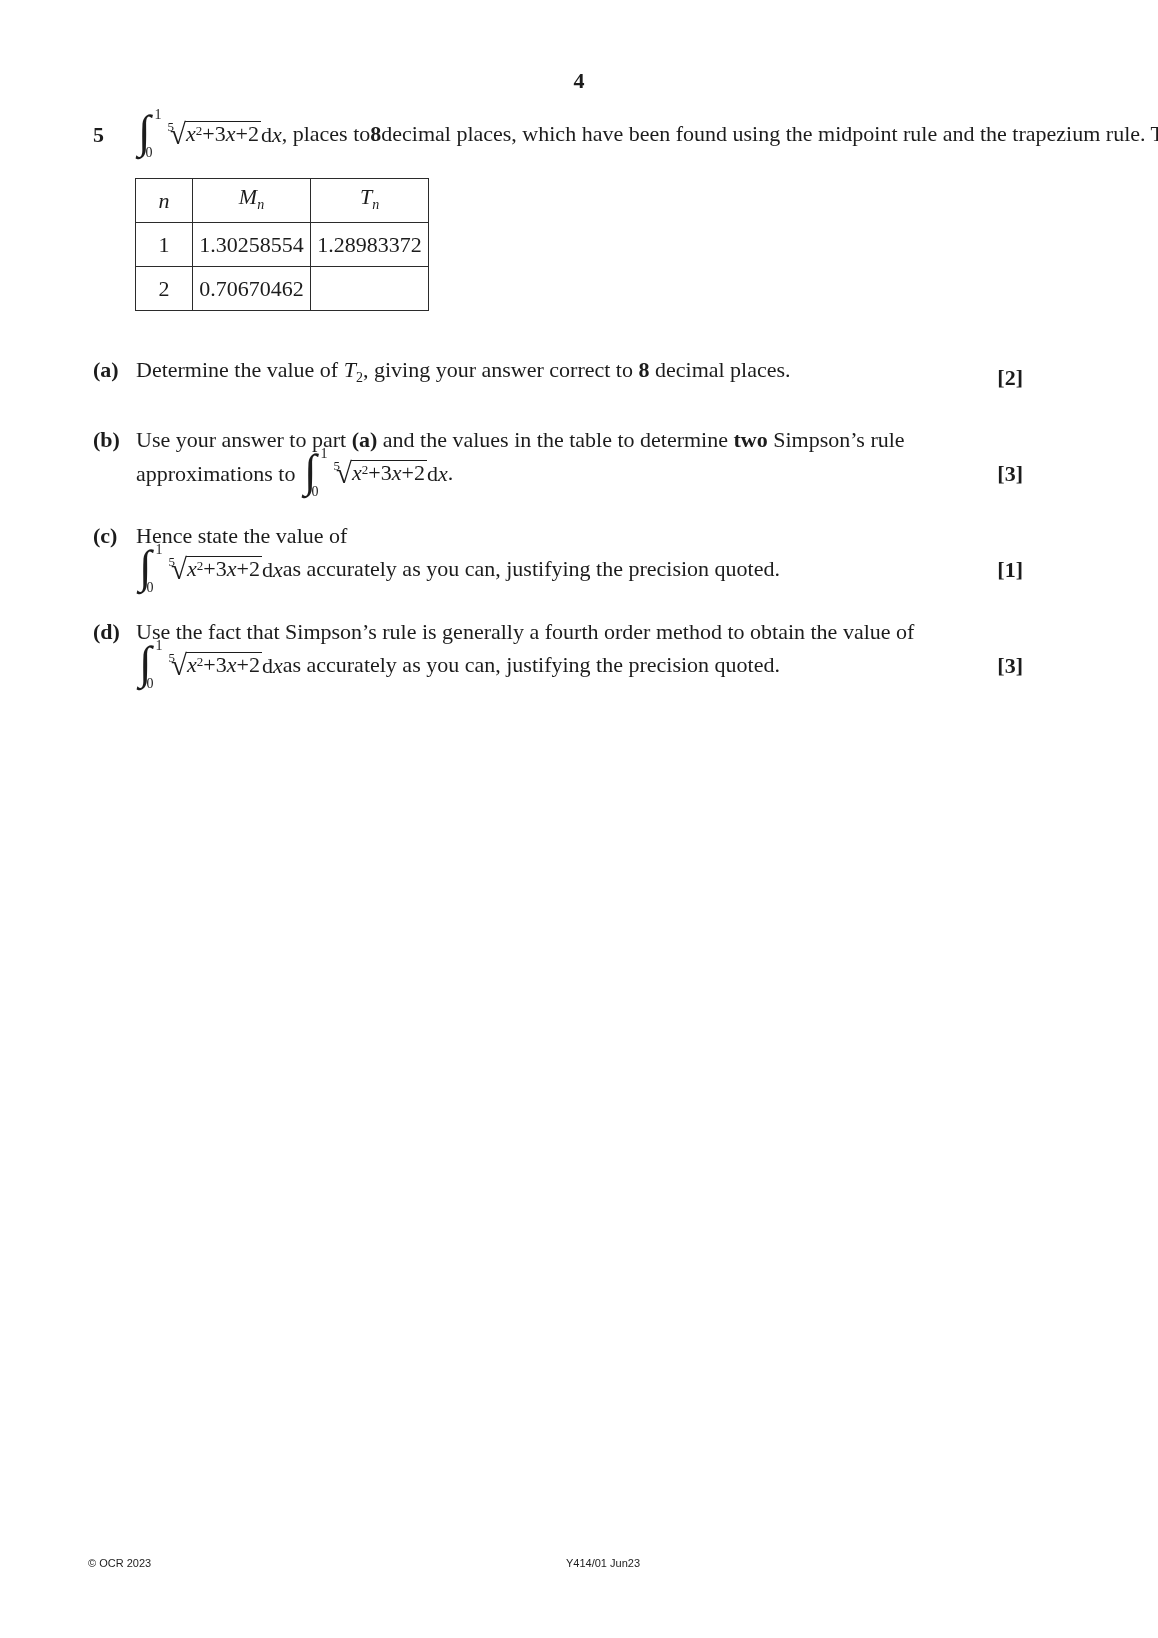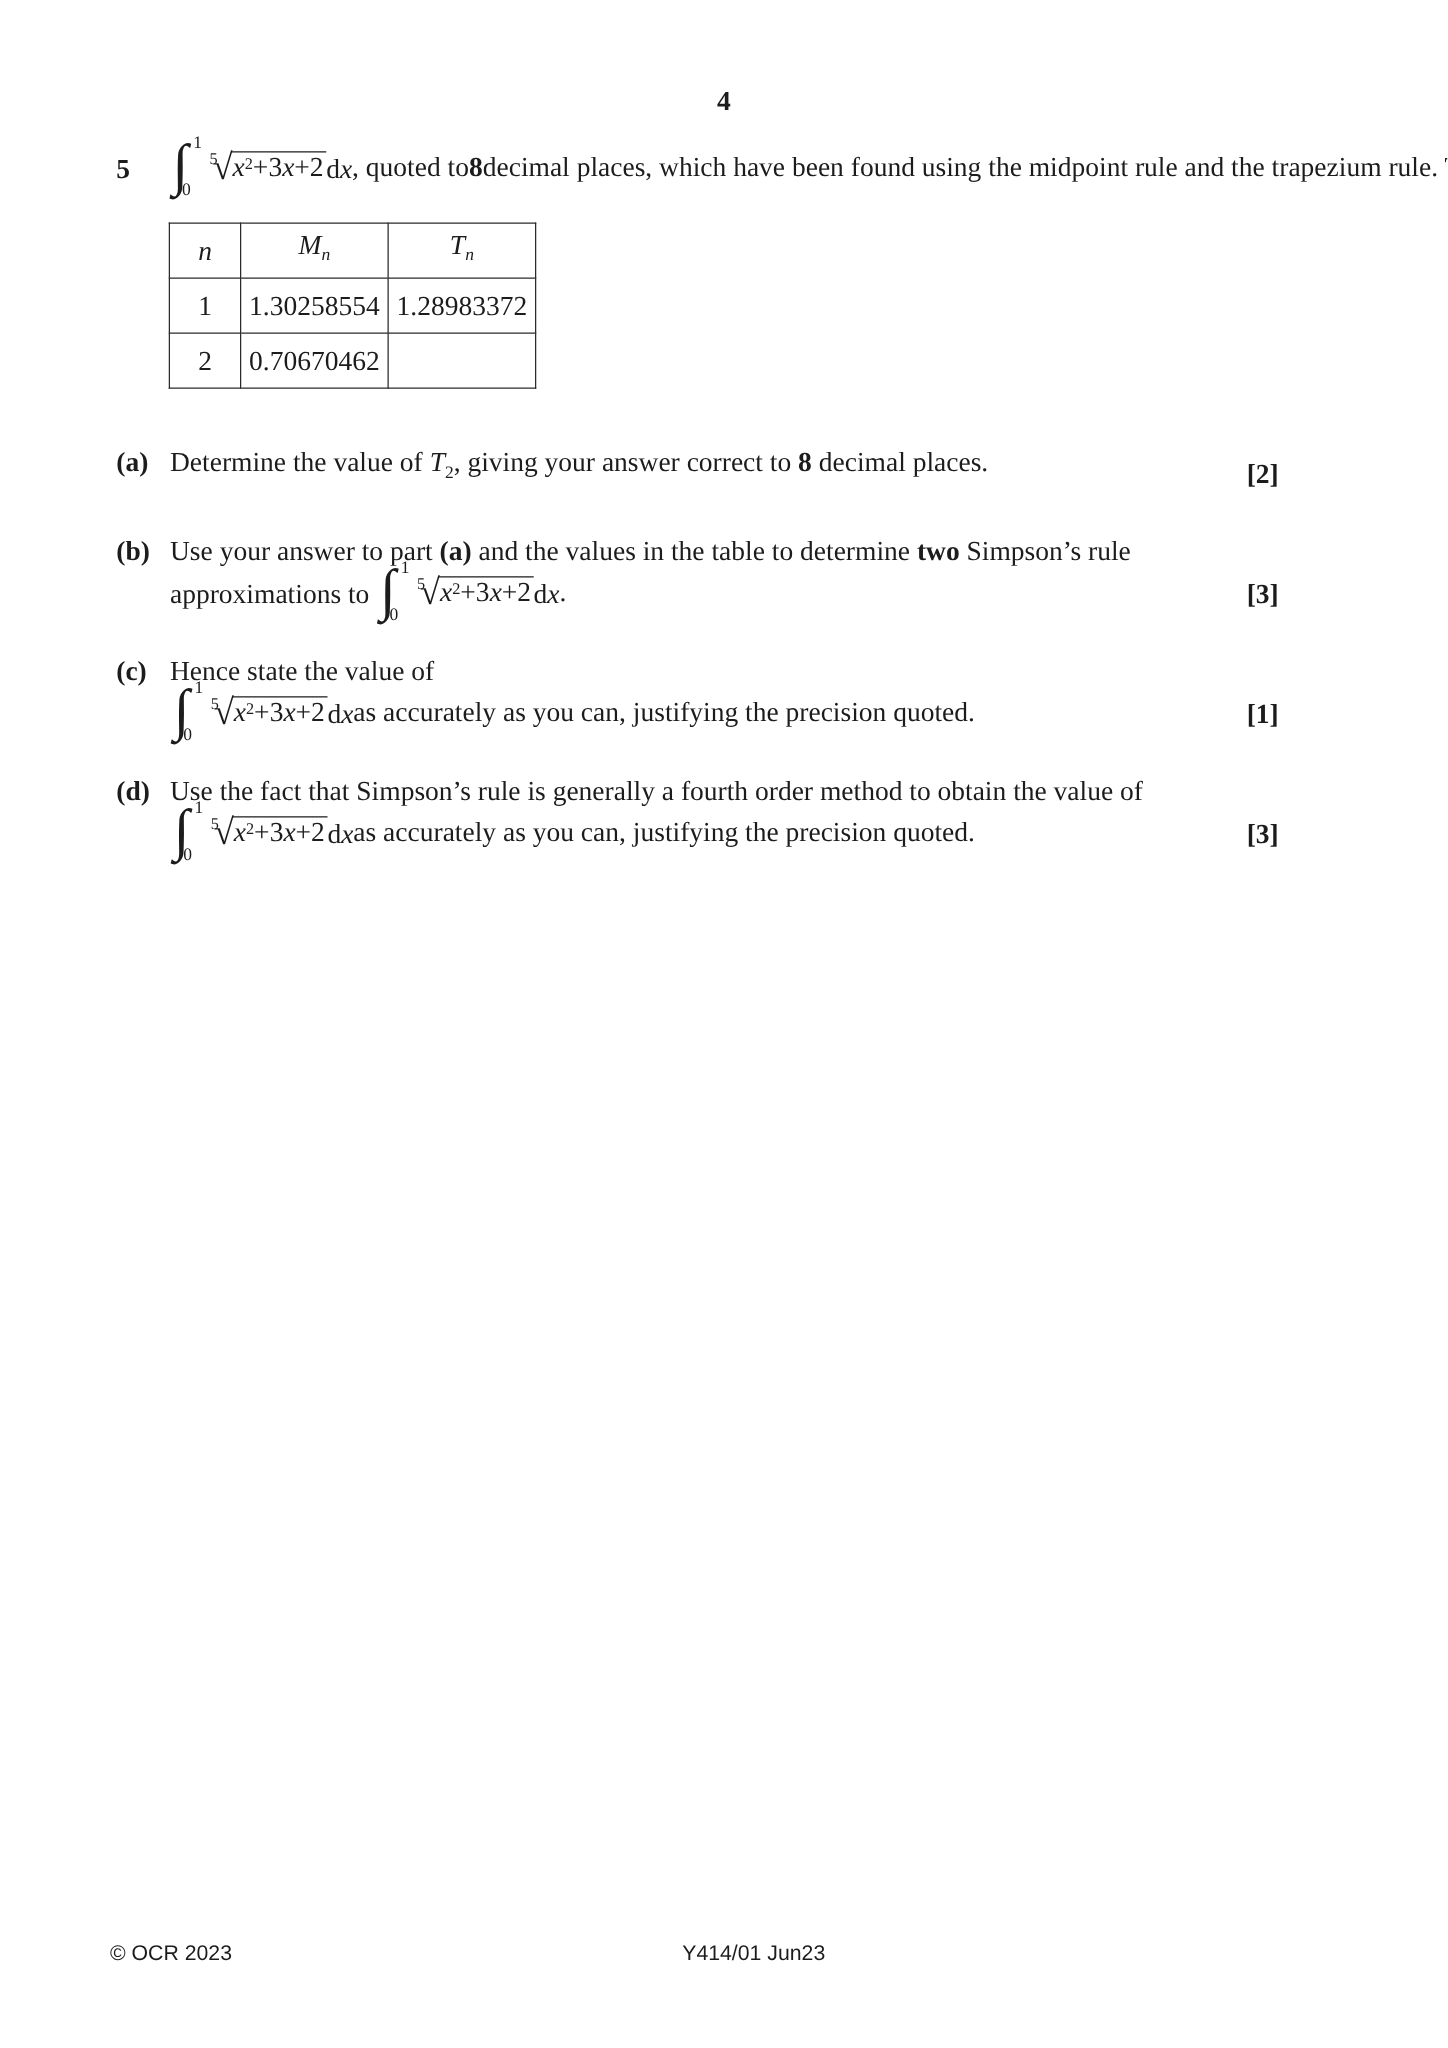--- a/index.html
+++ b/index.html
@@ -96,21 +96,21 @@
     font-weight:bold;
   }
   .tsub { font-size:14px; vertical-align:-5px; }
 
   .gap-lg { margin-top:42px; }
 
   
   .footer {
     position:absolute; top:1552px; left:0; right:0; height:22px;
     font-family:"Liberation Sans", sans-serif;
-    font-size:17px; line-height:22px;
+    font-size:11px; line-height:22px;
   }
   .footer-left { position:absolute; left:88px; }
   .footer-center { position:absolute; left:0; right:0; text-align:center;padding-left:48px; }
 </style>
 </head>
 <body>
 
 <div class="page">
 
   <div class="page-number">4</div>
@@ -125,21 +125,21 @@
               <span class="int-limits">
                 <span class="lim-up">1</span>
                 <span class="lim-lo">0</span>
               </span>
               <span class="root">
                 <span class="root-idx">5</span>
                 <span class="root-sign">√</span>
                 <span class="radicand"><i>x</i><sup>2</sup><span>+3</span><i>x</i><span>+2</span></span>
                 <span class="dx"><span>d</span><i>x</i></span>
               </span>
-              <span>, quoted to </span>
+              <span>, places to </span>
               <b class="inline">8</b>
               <span> decimal places, which have been found using the midpoint rule and the trapezium rule. The number of strips, </span>
             </span></div>
       </div>
     </div>
 
     <table class="approx-table">
       <tbody>
           <tr>
         <th class="col-n"><i>n</i></th>

